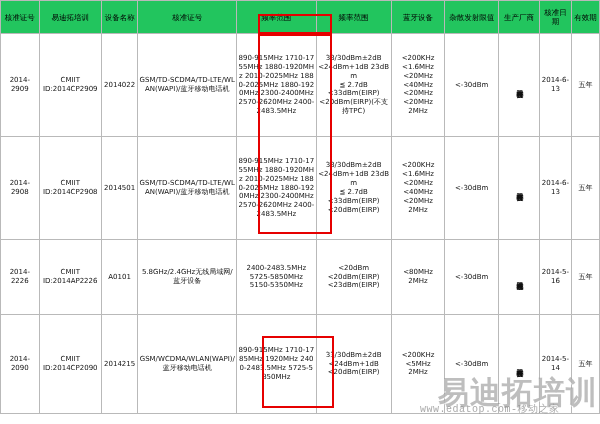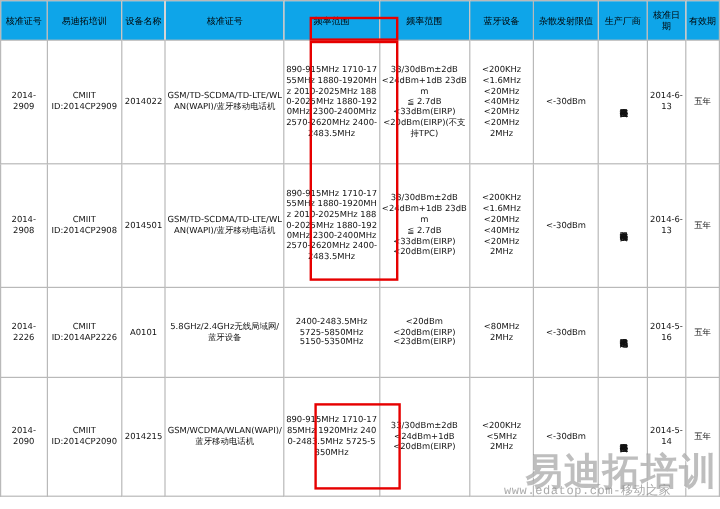--- a/index.html
+++ b/index.html
@@ -32,21 +32,21 @@
     font-size: 7px;
     line-height: 1.28;
     color: #111;
     padding: 1px 1px;
     overflow: hidden;
     word-break: break-all;
   }
   table.cert thead th {
     font-size: 7.5px;
     height: 30px;
-    background: #0ea5e9;
+    background: #22c55e;
     color: #000;
     font-weight: normal;
     line-height: 1.2;
   }
   td.freq, td.power, td.band, td.spur {
     text-align: left;
     padding-left: 3px;
     font-size: 6.6px;
     line-height: 1.32;
   }

